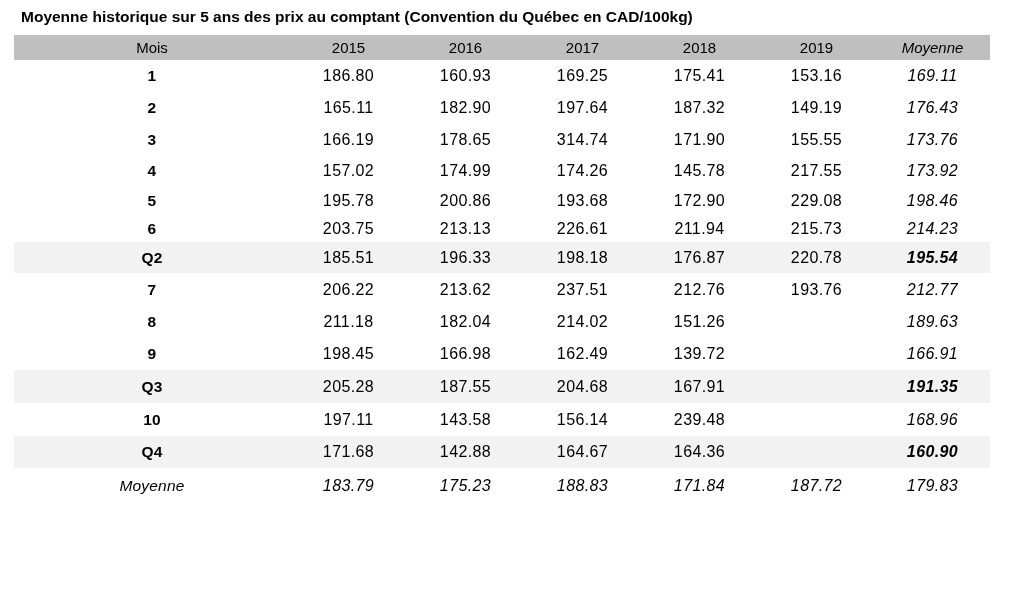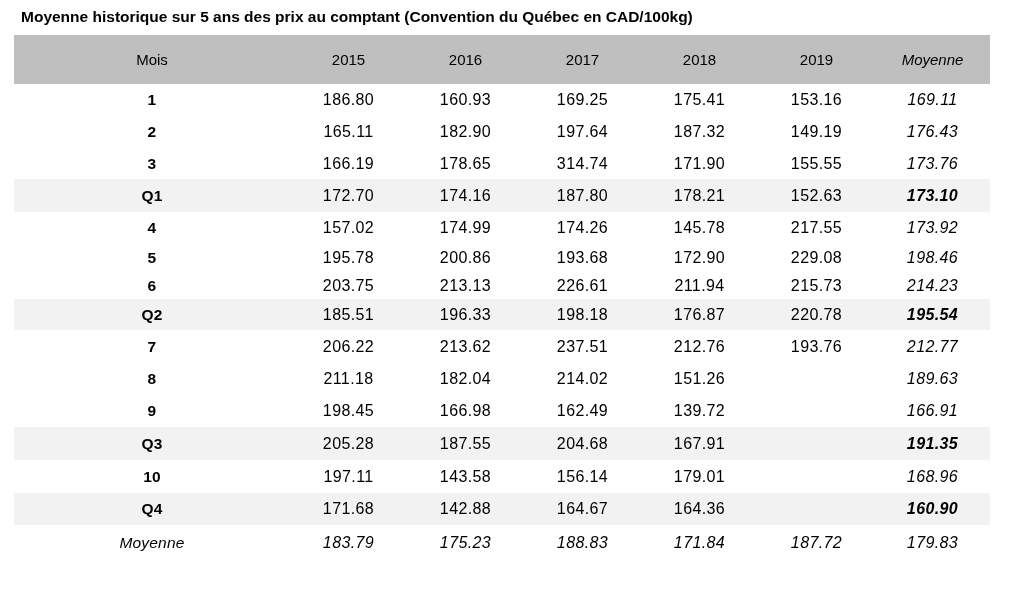--- a/index.html
+++ b/index.html
@@ -27,21 +27,21 @@
   }
   col.c-mois { width: 276px; }
   col.c-year { width: 117px; }
   col.c-moyenne { width: 115px; }
 
   thead tr {
     height: 22px;
     background: #bfbfbf;
   }
   th {
-    padding: 16px;
+    padding: 4px;
     font-size: 15px;
     font-weight: normal;
     text-align: center;
     vertical-align: middle;
     white-space: nowrap;
   }
   th.year { font-weight: normal; }
   th.moy  { font-style: italic; }
 
   td {
@@ -112,29 +112,20 @@
     </tr>
     <tr style="height:31px">
       <td class="label">3</td>
       <td>166.19</td>
       <td>178.65</td>
       <td>314.74</td>
       <td>171.90</td>
       <td>155.55</td>
       <td class="moy">173.76</td>
     </tr>
-    <tr class="quarter" style="height:33px">
-      <td class="label">Q1</td>
-      <td>172.70</td>
-      <td>174.16</td>
-      <td>187.80</td>
-      <td>178.21</td>
-      <td>152.63</td>
-      <td class="moy">173.10</td>
-    </tr>
     <tr style="height:32px">
       <td class="label">4</td>
       <td>157.02</td>
       <td>174.99</td>
       <td>174.26</td>
       <td>145.78</td>
       <td>217.55</td>
       <td class="moy">173.92</td>
     </tr>
     <tr style="height:28px">
@@ -198,21 +189,21 @@
       <td>204.68</td>
       <td>167.91</td>
       <td></td>
       <td class="moy">191.35</td>
     </tr>
     <tr style="height:33px">
       <td class="label">10</td>
       <td>197.11</td>
       <td>143.58</td>
       <td>156.14</td>
-      <td>179.01</td>
+      <td>239.48</td>
       <td></td>
       <td class="moy">168.96</td>
     </tr>
     <tr class="quarter" style="height:32px">
       <td class="label">Q4</td>
       <td>171.68</td>
       <td>142.88</td>
       <td>164.67</td>
       <td>164.36</td>
       <td></td>

